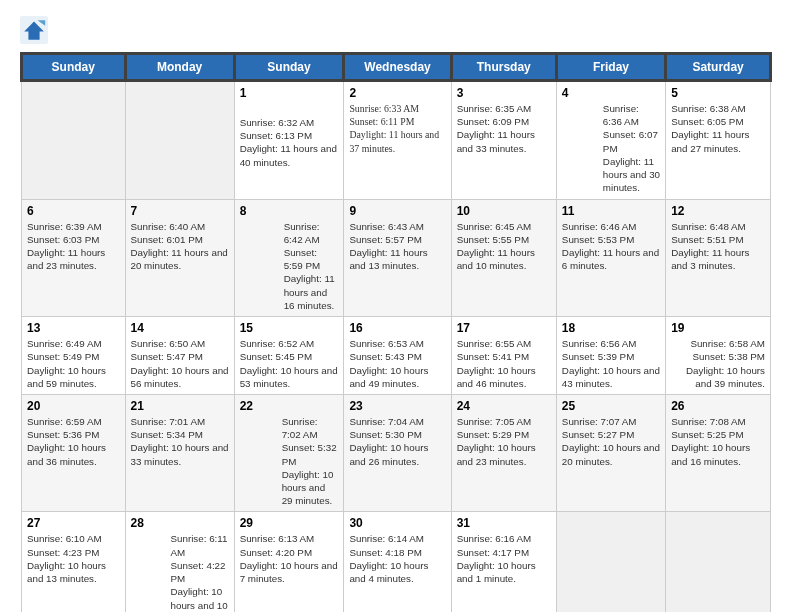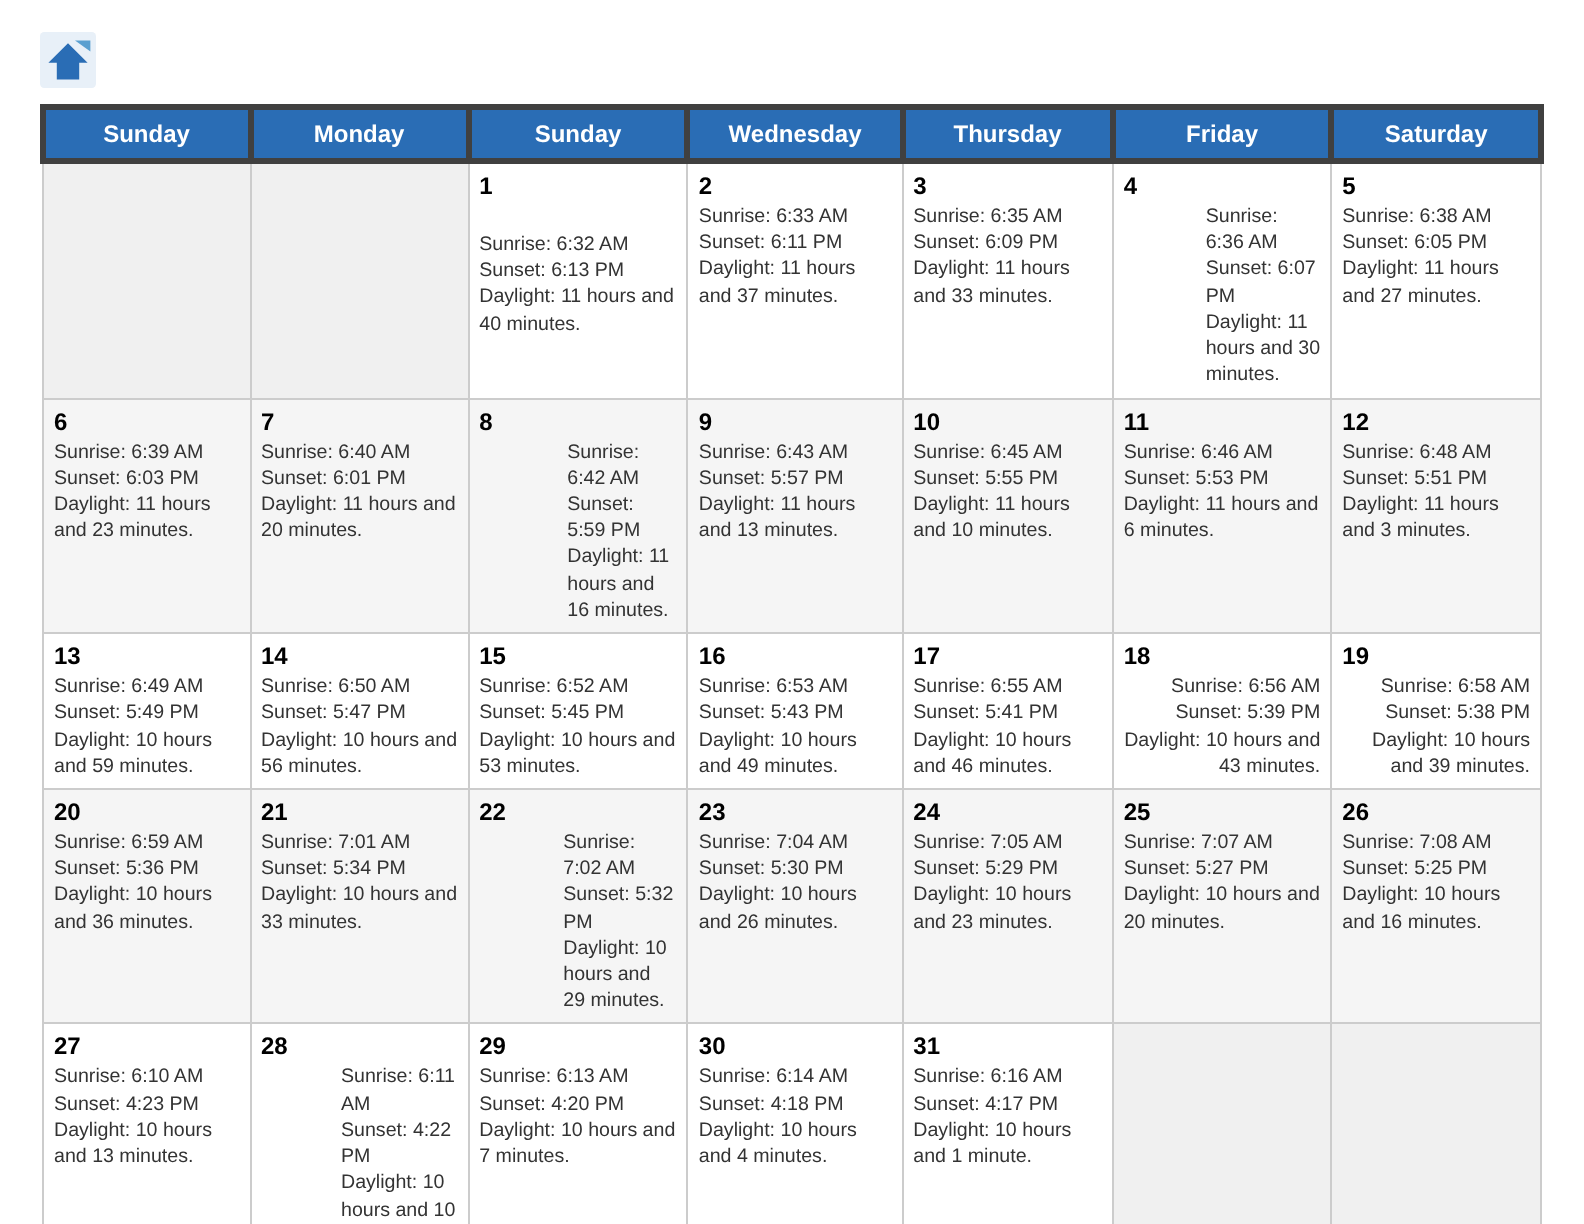--- a/index.html
+++ b/index.html
@@ -131,21 +131,21 @@
         <td class="empty"></td>
         <td class="empty"></td>
         <td>
           <span class="day-num">1</span>
           <div class="day-info" style="white-space: pre-line; margin-top: 16px;">Sunrise: 6:32 AM
 Sunset: 6:13 PM
 Daylight: 11 hours and 40 minutes.</div>
         </td>
         <td>
           <span class="day-num">2</span>
-          <div class="day-info" style="white-space: pre-line;">Sunrise: 6:33 AM
+          <div class="day-info" style="white-space: pre-line; font-family: Liberation Serif, serif;">Sunrise: 6:33 AM
 Sunset: 6:11 PM
 Daylight: 11 hours and 37 minutes.</div>
         </td>
         <td>
           <span class="day-num">3</span>
           <div class="day-info" style="white-space: pre-line;">Sunrise: 6:35 AM
 Sunset: 6:09 PM
 Daylight: 11 hours and 33 minutes.</div>
         </td>
         <td>
@@ -231,21 +231,21 @@
 Daylight: 10 hours and 49 minutes.</div>
         </td>
         <td>
           <span class="day-num">17</span>
           <div class="day-info" style="white-space: pre-line;">Sunrise: 6:55 AM
 Sunset: 5:41 PM
 Daylight: 10 hours and 46 minutes.</div>
         </td>
         <td>
           <span class="day-num">18</span>
-          <div class="day-info" style="white-space: pre-line; text-align: right;">Sunrise: 6:56 AM
+          <div class="day-info" style="white-space: pre-line;">Sunrise: 6:56 AM
 Sunset: 5:39 PM
 Daylight: 10 hours and 43 minutes.</div>
         </td>
         <td>
           <span class="day-num">19</span>
           <div class="day-info" style="white-space: pre-line; text-align: right;">Sunrise: 6:58 AM
 Sunset: 5:38 PM
 Daylight: 10 hours and 39 minutes.</div>
         </td>
       </tr>

